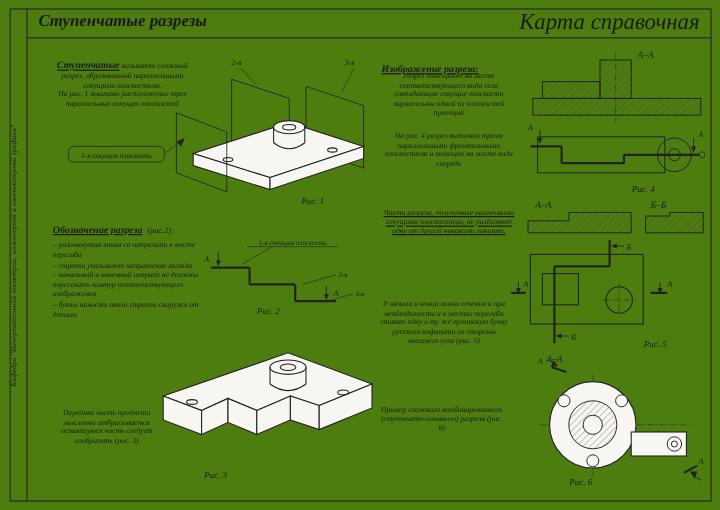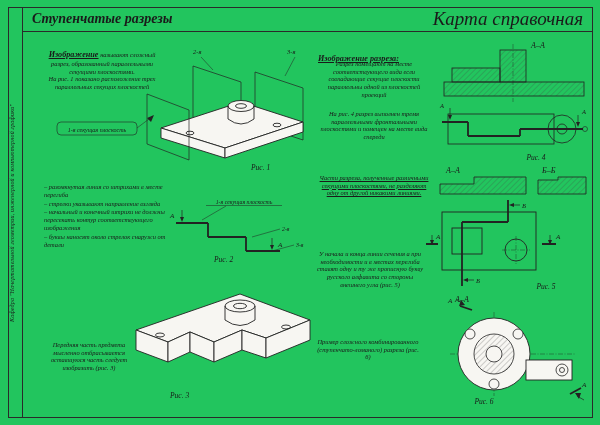--- a/index.html
+++ b/index.html
@@ -1,19 +1,19 @@
 <!DOCTYPE html>
 <html><head>
 <meta charset="utf-8">
 <style>
   * { margin:0; padding:0; box-sizing:border-box; }
   html,body { background:#9a9a9a; }
   .page {
     position:relative; width:600px; height:425px; margin:0 auto;
-    background:#22c55e; color:#1a1a1a; overflow:hidden;
+    background:#4d7c0f; color:#1a1a1a; overflow:hidden;
     font-family:"Liberation Serif", serif; font-style:italic;
   }
   .frame { position:absolute; left:8px; top:7px; right:7px; bottom:7px; border:1.3px solid #2a2a2a; }
   .vline { position:absolute; left:22px; top:7px; bottom:7px; border-left:1px solid #2a2a2a; }
   .side-text {
     position:absolute; left:9px; top:12px; bottom:12px; width:13px;
     writing-mode:vertical-rl; transform:rotate(180deg);
     font-size:6px; letter-spacing:.2px; text-align:center; white-space:nowrap; overflow:hidden;
   }
   .header {
@@ -42,21 +42,21 @@
   <div class="frame"></div>
   <div class="vline"></div>
   <div class="side-text">Кафедра "Начертательной геометрии, инженерной и компьютерной графики"</div>
 
   <div class="header">
     <span class="title">Ступенчатые разрезы</span>
     <span class="subtitle">Карта справочная</span>
   </div>
 
   <div class="abs t" style="left:46px; top:50px; width:112px;">
-    <span class="h2">Изображение</span>
+    <span class="h2">Ступенчатые</span>
     <span>называют</span>
     <span>сложный разрез, образованный параллельными секущими плоскостями.</span>
     <div>На рис. 1 показано расположение трех параллельных секущих плоскостей</div>
   </div>
 
   <svg class="abs" style="left:55px; top:40px;" width="260" height="132" viewBox="0 0 260 132">
     <g class="ln" stroke-width="0.7">
       <path d="M138,26 L186,42 L186,94 L138,78 Z"></path>
       <path d="M200,32 L248,48 L248,100 L200,84 Z"></path>
     </g>
@@ -82,20 +82,24 @@
     </g>
     <polygon points="99,75 92,78 96,82" fill="#222"></polygon>
     <rect x="2" y="82" width="80" height="13" rx="4" class="ln" stroke-width="0.6"></rect>
     <text x="42" y="91.5" text-anchor="middle" font-size="6">1-я секущая плоскость</text>
     <text x="138" y="14" font-size="6.5">2-я</text>
     <text x="232" y="14" font-size="6.5">3-я</text>
     <text x="196" y="130" font-size="7.5">Рис. 1</text>
   </svg>
 
   <div class="abs tl" style="left:44px; top:181px; width:126px;">
+    <div>
+      <span class="h2">Обозначение разреза</span>
+      <span class="ref">(рис.2):</span>
+    </div>
     <ul class="bullets">
       <li>– разомкнутая линия со штрихами в месте перегиба</li>
       <li>– стрелки указывают направление взгляда</li>
       <li>– начальный и конечный штрихи не должны пересекать контур соответствующего изображения</li>
       <li>– буквы наносят около стрелок снаружи от детали</li>
     </ul>
   </div>
 
   <svg class="abs" style="left:168px; top:196px;" width="148" height="68" viewBox="0 0 148 68">
     <text x="76" y="8" text-anchor="middle" font-size="5.8">1-я секущая плоскость</text>

